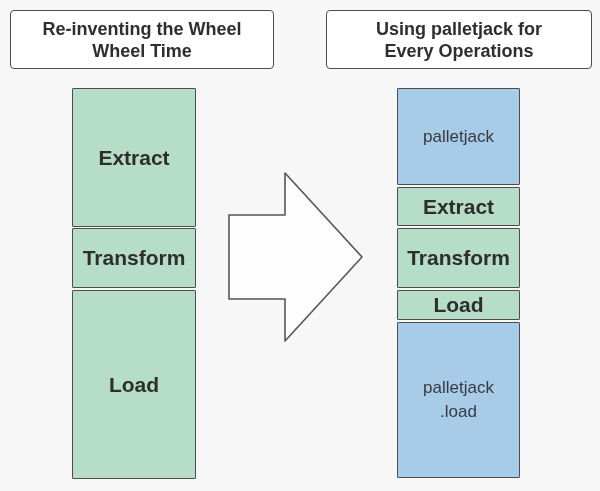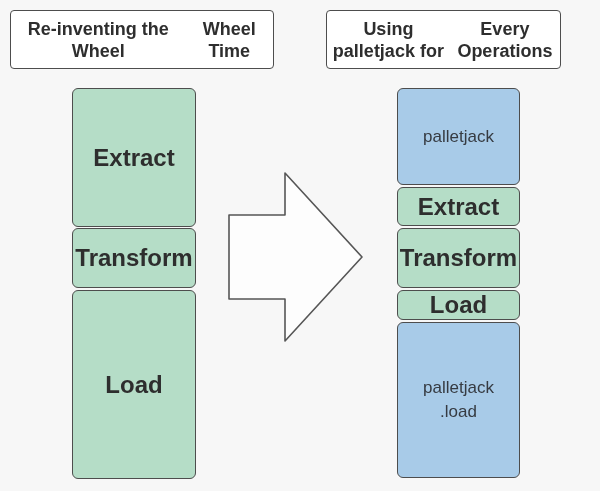--- a/index.html
+++ b/index.html
@@ -25,44 +25,45 @@
     background:var(--canvas-bg);
     overflow:hidden;
   }
   .title-box{
     position:absolute;
     box-sizing:border-box;
     background:var(--title-fill);
     border:1.4px solid var(--node-border);
     border-radius:4px;
     display:flex;
+    flex-direction:column;
     align-items:center;
     justify-content:center;
     text-align:center;
     font-weight:700;
     font-size:18px;
     line-height:22px;
     color:var(--heading-text);
   }
   .node{
     position:absolute;
     box-sizing:border-box;
     border:1.5px solid var(--node-border);
-    border-radius:6px;
+    border-radius:1px;
     display:flex;
     flex-direction:column;
     align-items:center;
     justify-content:center;
     text-align:center;
   }
   .node.green{background:var(--green-fill);}
   .node.blue{background:var(--blue-fill);}
   .node .bold-label{
     font-weight:700;
-    font-size:24px;
+    font-size:21px;
     color:var(--heading-text);
   }
   .node .reg-label{
     font-weight:400;
     font-size:17px;
     line-height:24px;
     color:var(--node-text);
   }
   .arrow-wrap{
     position:absolute;
@@ -75,21 +76,21 @@
 </head>
 <body>
 
 <div class="stage">
 
   <div class="title-box" style="left:10px; top:10px; width:264px; height:59px;">
     <span>Re-inventing the Wheel</span>
     <span>Wheel Time</span>
   </div>
 
-  <div class="title-box" style="left:326px; top:10px; width:235px; height:59px;">
+  <div class="title-box" style="left:326px; top:10px; width:266px; height:59px;">
     <span>Using palletjack for</span>
     <span>Every Operations</span>
   </div>
 
   <div class="node green" style="left:72px; top:88px; width:124px; height:139px;">
     <span class="bold-label">Extract</span>
   </div>
   <div class="node green" style="left:72px; top:228px; width:124px; height:60px;">
     <span class="bold-label">Transform</span>
   </div>

